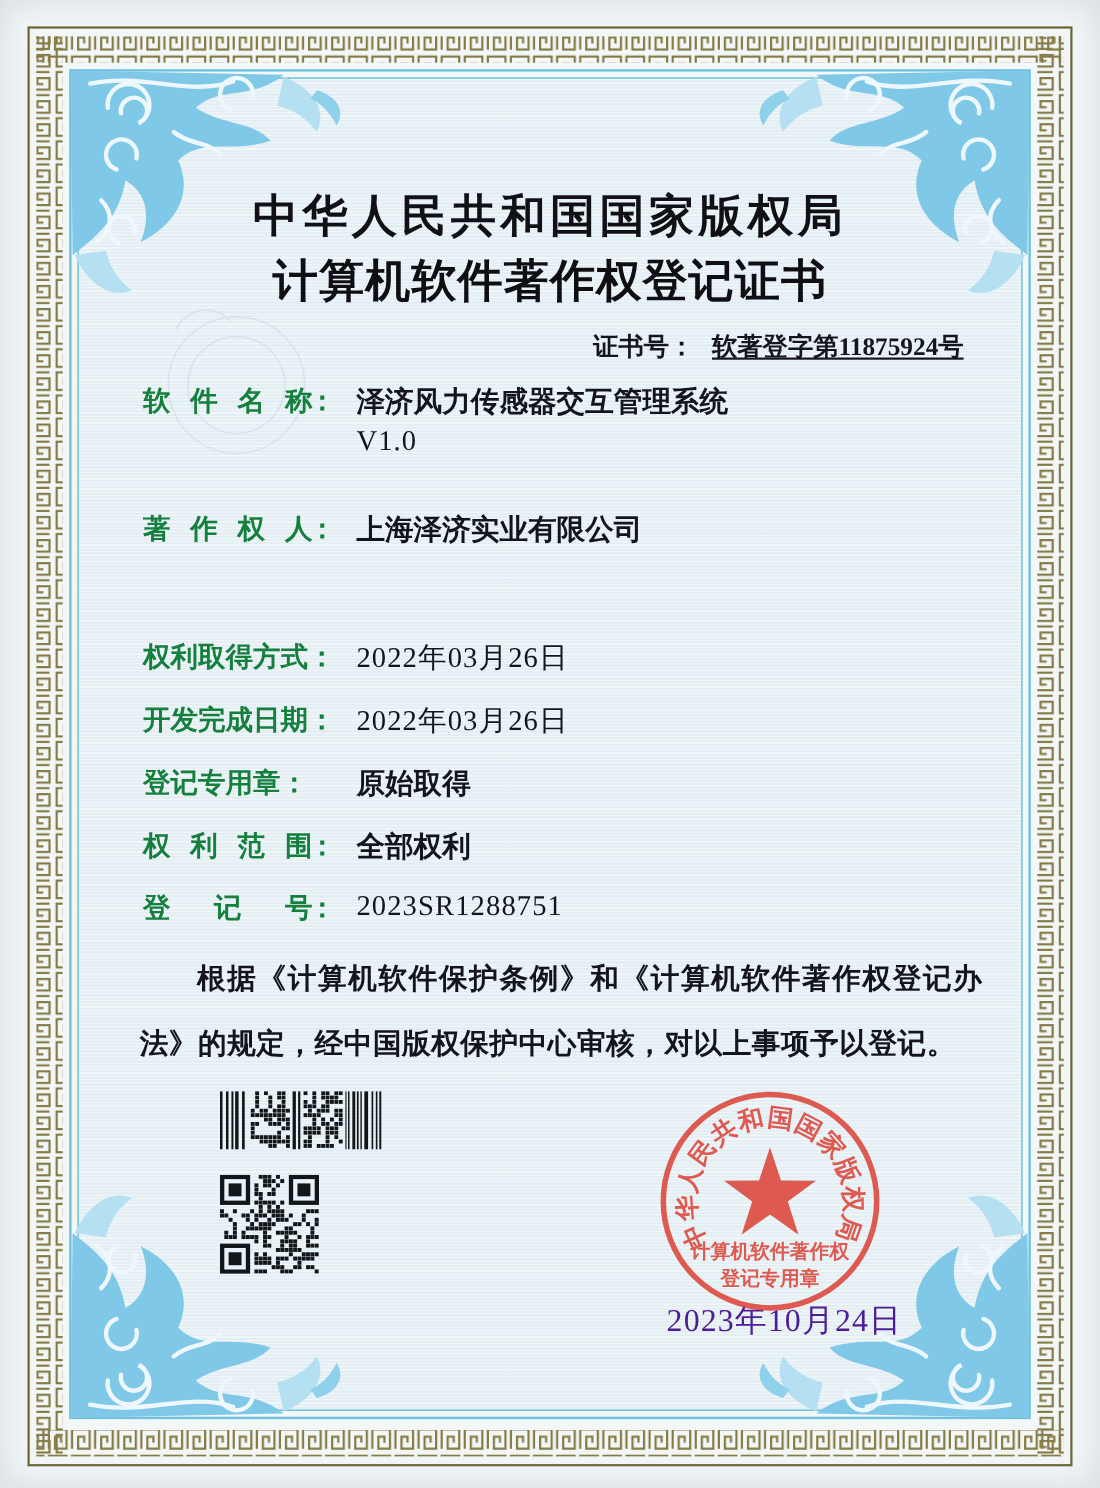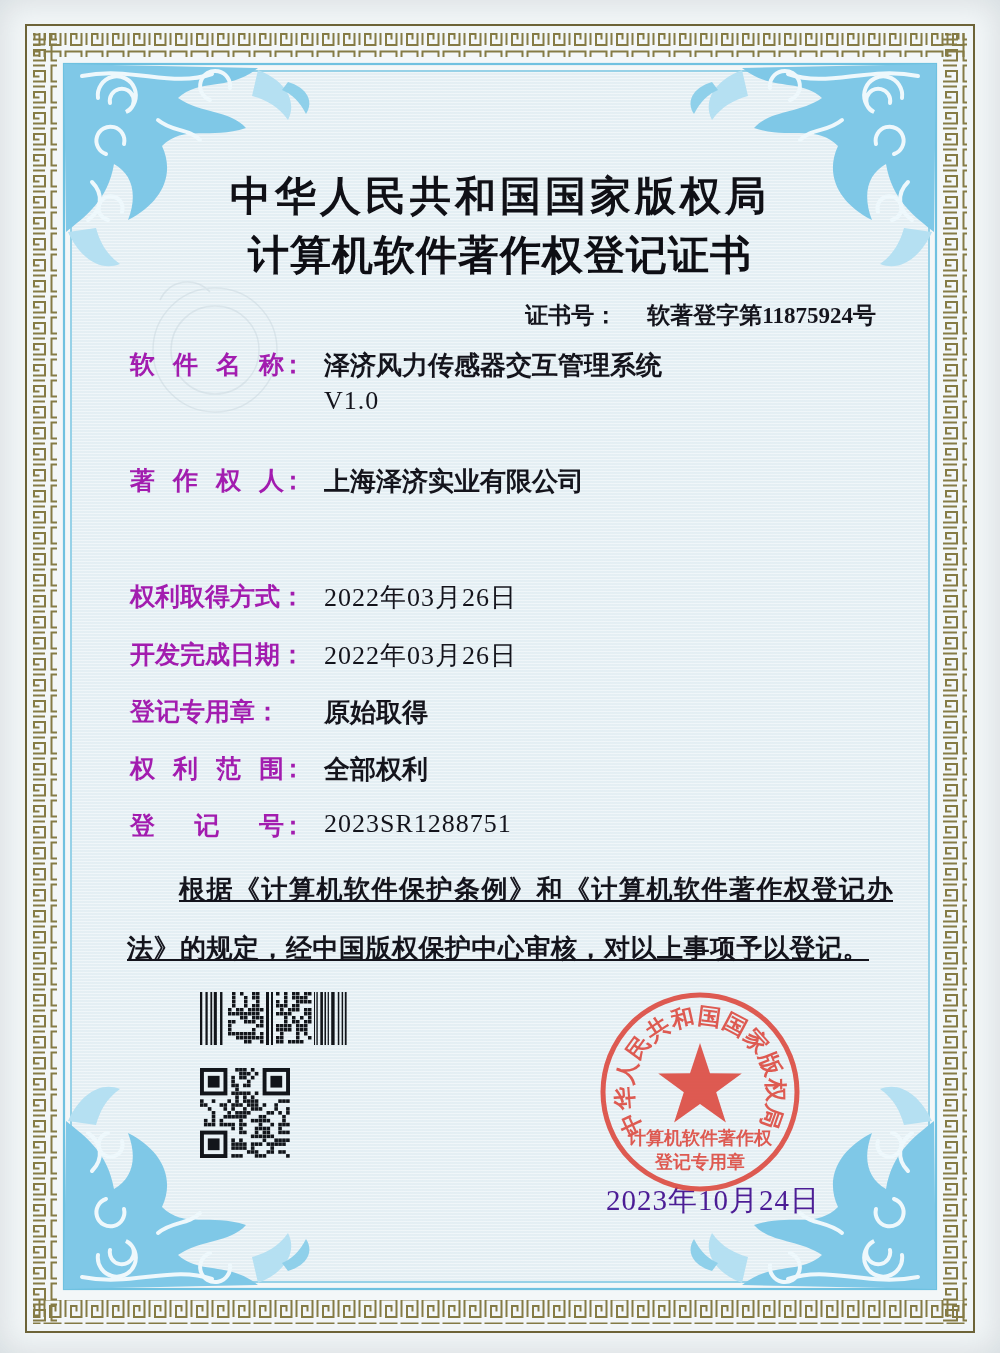--- a/index.html
+++ b/index.html
@@ -26,39 +26,39 @@
     font-size:41px;font-weight:700;letter-spacing:4px;color:#101016;white-space:nowrap;
   }
   .title2{
     position:absolute;left:0;right:0;top:228px;text-align:center;
     font-size:41px;font-weight:700;letter-spacing:1px;color:#0e0e14;white-space:nowrap;
   }
   .certno{
     position:absolute;top:300px;right:124px;font-size:23px;font-weight:600;
     white-space:nowrap;color:#15151d;
   }
-  .certno .val{margin-left:30px;}
+  .certno .val{margin-left:16px;text-decoration:underline;}
   .row{position:absolute;left:130px;white-space:nowrap;}
   .flabel{
     font-family:"Liberation Sans","DejaVu Sans",sans-serif;
-    font-size:25px;font-weight:600;color:#a21caf;display:inline-block;
+    font-size:25px;font-weight:600;color:#15803d;display:inline-block;
   }
   .spread .flabel{letter-spacing:-3.5px;}
   .fvalue{
     position:absolute;left:194px;top:0;
     font-family:"Liberation Sans","DejaVu Sans",sans-serif;
     font-size:26px;font-weight:600;color:#14141c;white-space:nowrap;
   }
   .fvalue.num{font-family:"Liberation Serif","DejaVu Serif",serif;font-weight:400;letter-spacing:1px;}
   .v2{top:38px;}
   .statement{
     position:absolute;left:127px;top:860px;width:766px;margin:0;
     font-family:"Liberation Sans","DejaVu Sans",sans-serif;
     font-size:26px;font-weight:600;line-height:59px;letter-spacing:.5px;
-    text-align:justify;text-indent:2em;color:#14141c;text-decoration:underline;
+    text-align:justify;text-indent:2em;color:#14141c;
   }
   .barcode-box{position:absolute;left:200px;top:992px;}
   .qr-box{position:absolute;left:200px;top:1068px;}
   .seal-box{position:absolute;left:595px;top:987px;z-index:4;opacity:.9;}
   .seal-box text{font-family:"Liberation Sans","DejaVu Sans",sans-serif;font-weight:700;}
   .issue-date{
     position:absolute;left:606px;top:1181px;z-index:3;
     font-size:29px;font-weight:400;letter-spacing:1px;color:#4c1d95;white-space:nowrap;
   }
 </style>

